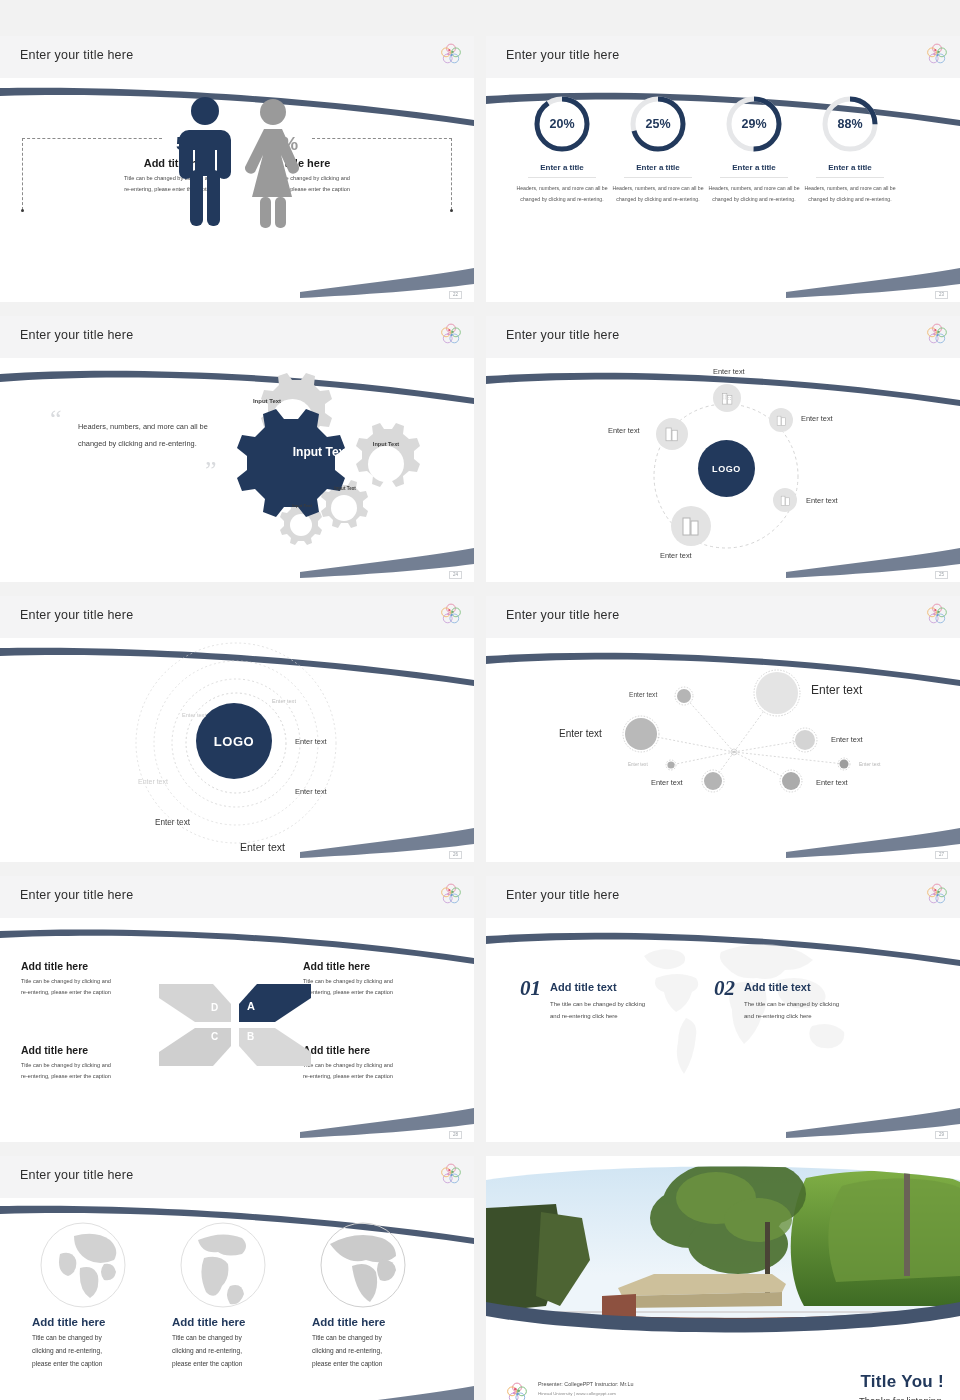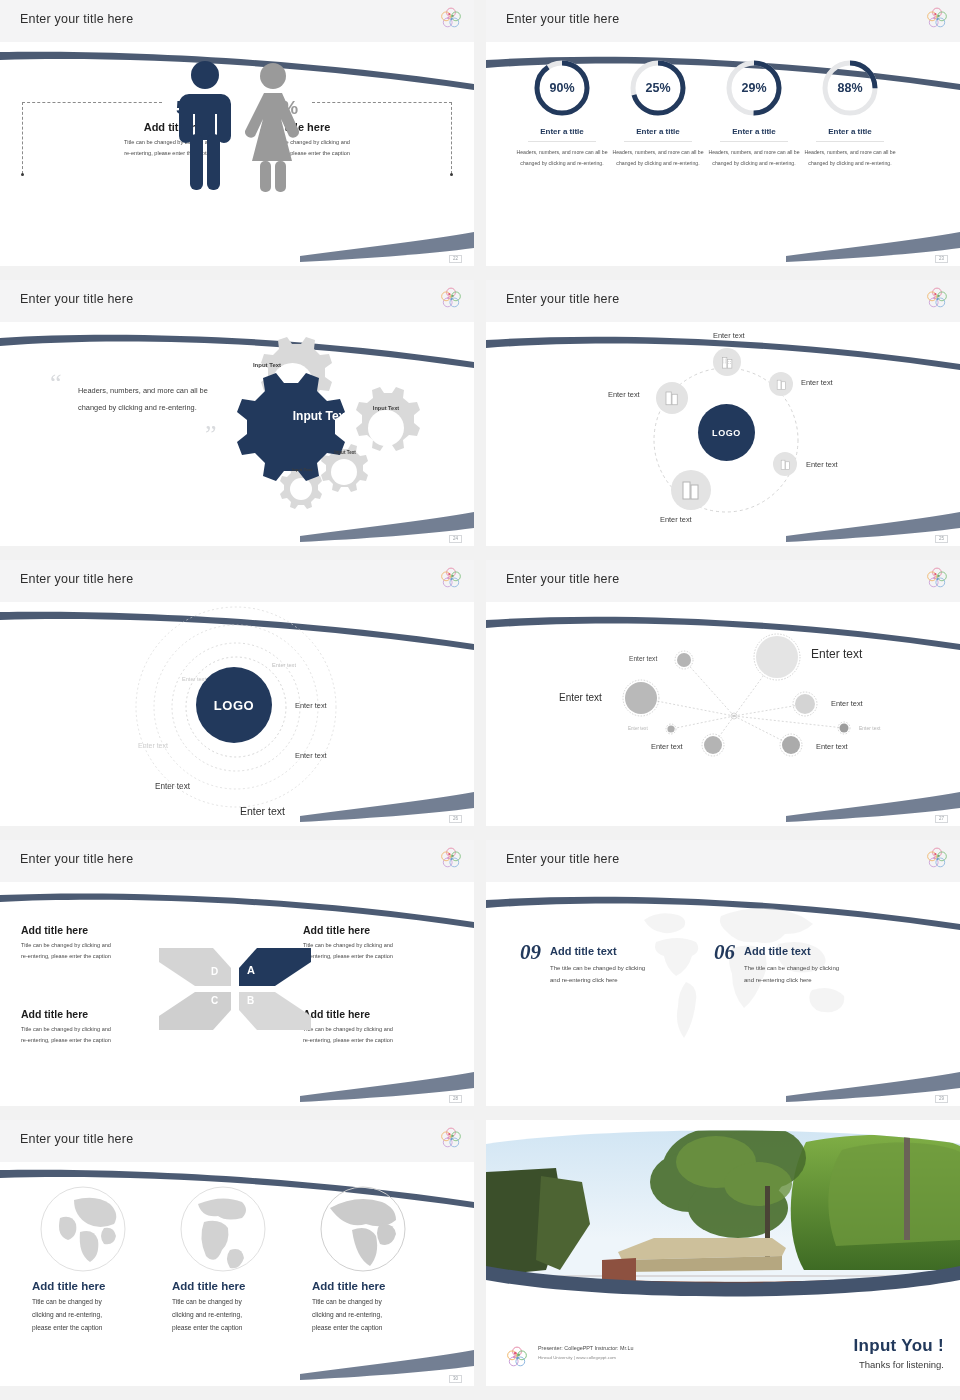--- a/index.html
+++ b/index.html
@@ -10,21 +10,21 @@
   #grid{
     width:960px; height:1400px;
     display:grid;
     grid-template-columns:474px 474px;
     grid-template-rows:repeat(5, 272px);
     column-gap:12px; row-gap:8px;
     padding:0;
   }
   .slide{
     position:relative; width:474px; height:266px;
-    background:#fff; overflow:hidden;
+    background:#fff; overflow:hidden;margin-top:36px;
   }
   .slide-head{
     position:absolute; left:0; top:0; width:100%; height:42px;
     background:#f4f4f5;
   }
   .slide-title{
     position:absolute; left:20px; top:12px;
     font-size:12.5px; color:#2e2e2e; letter-spacing:.2px;
     font-family:"Liberation Sans", sans-serif; font-weight:400;
   }
@@ -182,21 +182,21 @@
       <path d="M0,60 C120,52 300,58 474,84 L474,90 C300,64 120,58 0,68 Z" fill="#4c5b73"></path>
       <path d="M300,256 C360,248 430,240 474,232 L474,248 C430,254 360,259 300,262 Z" fill="#5b6980" opacity="0.85"></path>
     </svg>
     <div class="body-area">
       <div class="donut-col" style="left:28px">
         <div class="donut-wrap">
           <svg width="60" height="60" viewBox="0 0 60 60">
             <circle cx="30" cy="30" r="25" fill="none" stroke="#e6e7e9" stroke-width="5"></circle>
             <circle cx="30" cy="30" r="25" fill="none" stroke="#22395c" stroke-width="5" stroke-dasharray="141.4 157.1" transform="rotate(-90 30 30)"></circle>
           </svg>
-          <div class="donut-pct">90%</div>
+          <div class="donut-pct">20%</div>
         </div>
         <div class="donut-title">Enter a title</div>
         <div class="donut-rule"></div>
         <div class="donut-desc">Headers, numbers, and more can all be changed by clicking and re-entering.</div>
       </div>
       <div class="donut-col" style="left:124px">
         <div class="donut-wrap">
           <svg width="60" height="60" viewBox="0 0 60 60">
             <circle cx="30" cy="30" r="25" fill="none" stroke="#e6e7e9" stroke-width="5"></circle>
             <circle cx="30" cy="30" r="25" fill="none" stroke="#22395c" stroke-width="5" stroke-dasharray="110 157.1" transform="rotate(-90 30 30)"></circle>
@@ -552,29 +552,29 @@
           <path d="M18,22 q14,-10 34,-5 q10,4 6,12 q-8,7 -20,6 q-14,-2 -20,-13z"></path>
           <path d="M30,44 q22,-8 40,0 q6,9 -4,14 q-4,14 -16,20 q-10,-8 -12,-20 q-12,-4 -8,-14z"></path>
           <path d="M60,84 q12,4 10,18 q-2,22 -12,38 q-10,-14 -6,-32 q0,-14 8,-24z"></path>
           <path d="M95,18 q30,-12 62,-6 q18,4 30,14 q-10,10 -28,10 q-10,12 -28,8 q-20,2 -30,-10 q-10,-8 -6,-16z"></path>
           <path d="M106,50 q20,-6 32,2 q6,16 -2,30 q-6,18 -18,28 q-12,-14 -12,-34 q-6,-16 0,-26z"></path>
           <path d="M152,46 q26,-6 42,6 q10,10 2,18 q-18,8 -34,2 q-14,-10 -10,-26z"></path>
           <path d="M186,92 q20,-6 32,6 q2,12 -12,16 q-18,2 -22,-10 q-2,-8 2,-12z"></path>
         </g>
       </svg>
       <div style="position:absolute;left:34px;top:58px;display:flex;align-items:flex-start;gap:9px;">
-        <div class="num">09</div>
+        <div class="num">01</div>
         <div>
           <div class="s8-h" style="margin-top:5px;">Add title text</div>
           <div class="s8-p">The title can be changed by clicking</div>
           <div class="s8-p" style="margin-top:0">and re-entering click here</div>
         </div>
       </div>
       <div style="position:absolute;left:228px;top:58px;display:flex;align-items:flex-start;gap:9px;">
-        <div class="num">06</div>
+        <div class="num">02</div>
         <div>
           <div class="s8-h" style="margin-top:5px;">Add title text</div>
           <div class="s8-p">The title can be changed by clicking</div>
           <div class="s8-p" style="margin-top:0">and re-entering click here</div>
         </div>
       </div>
     </div>
     <div class="page-no">29</div>
   </div>
 
@@ -710,17 +710,17 @@
         <circle cx="23" cy="16" r="2.4" fill="#6fae6f"></circle>
       <circle cx="21" cy="22" r="2.4" fill="#6d9bd1"></circle>
         <circle cx="15" cy="20" r="2.4" fill="#d98fc6"></circle>
     </svg>
 
     <div class="presenter">
       <div>Presenter: CollegePPT   Instructor: Mr.Lu</div>
       <div class="sub">Hinead University  |  www.collegeppt.com</div>
     </div>
 
-    <div class="thanks-big">Input You !</div>
+    <div class="thanks-big">Title You !</div>
     <div class="thanks-sub">Thanks for listening.</div>
   </div>
 
 </div>
 
 </body></html>

